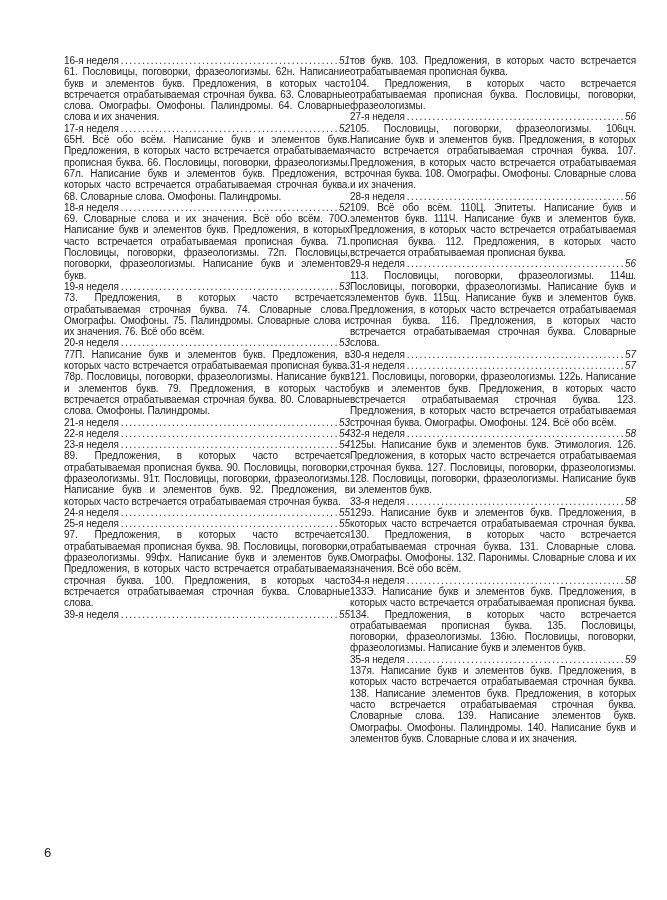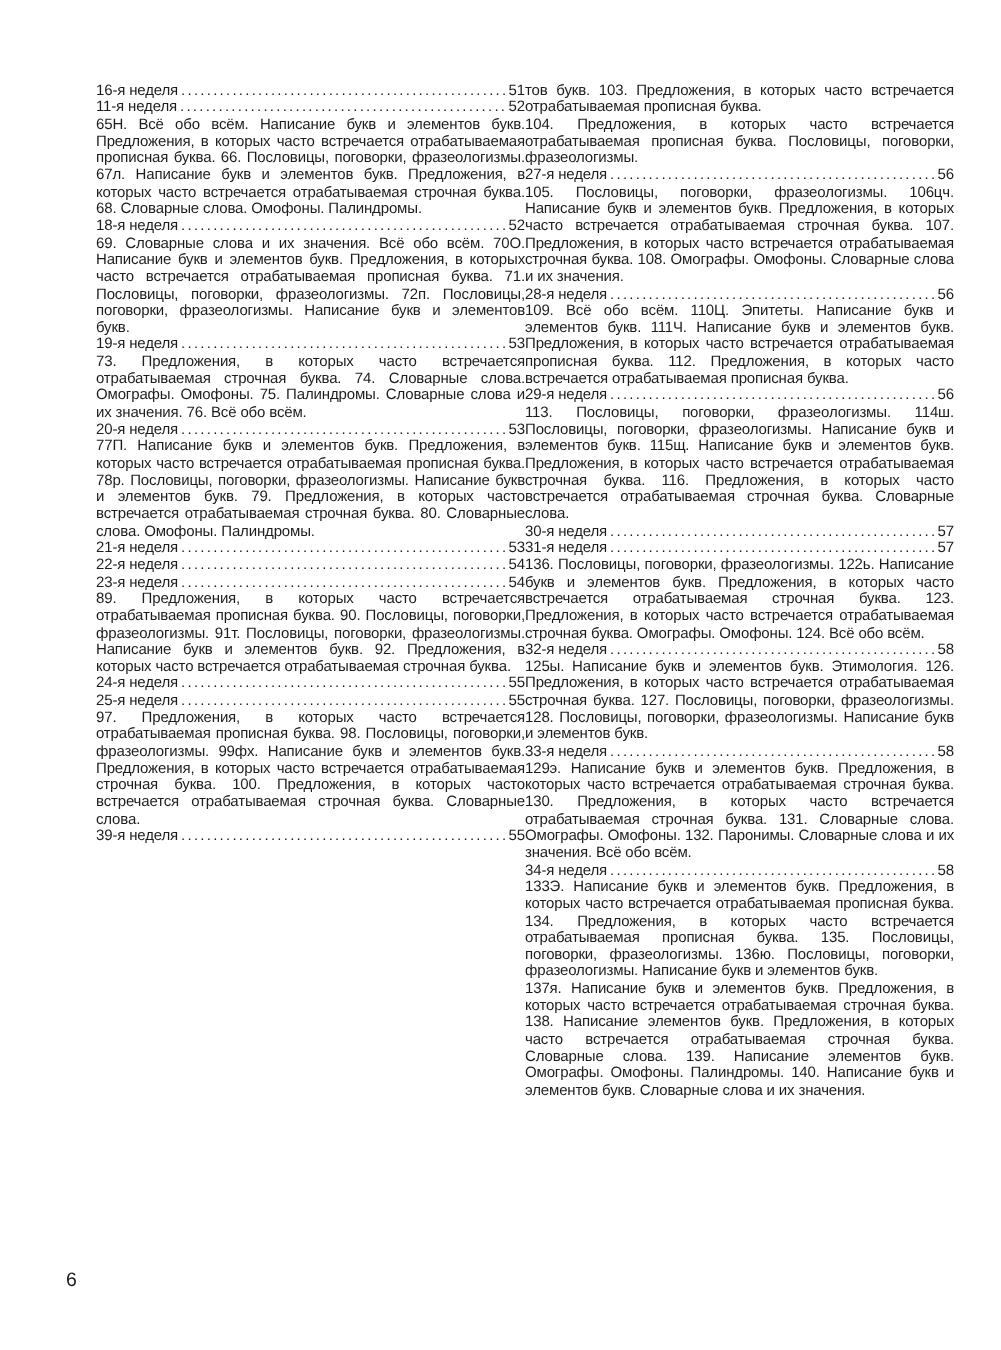--- a/index.html
+++ b/index.html
@@ -41,43 +41,44 @@
     flex: 1;
     overflow: hidden;
     white-space: nowrap;
     margin: 0 2px;
     color: #1d1d1d;
   }
   .toc-dots::after {
     content: "..........................................................................................................................";
     letter-spacing: 1.5px;
   }
-  .toc-page { white-space: nowrap; }
+  .toc-page { white-space: nowrap; font-style: italic; }
   .toc-body { margin: 0; }
   .page-number {
     position: absolute;
     left: 44px;
     top: 845px;
     font-size: 13px;
     color: #1d1d1d;
   }
 </style>
 </head>
 <body>
 
 <div class="page">
   <div class="toc-columns">
     <div class="toc-column">
         <div class="toc-heading">
           <span class="toc-title">16-я неделя</span>
           <span class="toc-dots"></span>
           <span class="toc-page">51</span>
         </div>
+        <p class="toc-body">61. Пословицы, поговорки, фразеологизмы. 62н. Написание букв и элементов букв. Предложения, в которых часто встречается отрабатываемая строчная буква. 63. Словарные слова. Омографы. Омофоны. Палиндромы. 64. Словарные слова и их значения.</p>
         <div class="toc-heading">
-          <span class="toc-title">11-я неделя</span>
+          <span class="toc-title">17-я неделя</span>
           <span class="toc-dots"></span>
           <span class="toc-page">52</span>
         </div>
         <p class="toc-body">65Н. Всё обо всём. Написание букв и элементов букв. Предложения, в которых часто встречается отрабатываемая прописная буква. 66. Пословицы, поговорки, фразеологизмы. 67л. Написание букв и элементов букв. Предложения, в которых часто встречается отрабатываемая строчная буква. 68. Словарные слова. Омофоны. Палиндромы.</p>
         <div class="toc-heading">
           <span class="toc-title">18-я неделя</span>
           <span class="toc-dots"></span>
           <span class="toc-page">52</span>
         </div>
         <p class="toc-body">69. Словарные слова и их значения. Всё обо всём. 70О. Написание букв и элементов букв. Предложения, в которых часто встречается отрабатываемая прописная буква. 71. Пословицы, поговорки, фразеологизмы. 72п. Пословицы, поговорки, фразеологизмы. Написание букв и элементов букв.</p>
@@ -150,36 +151,41 @@
         <div class="toc-heading">
           <span class="toc-title">30-я неделя</span>
           <span class="toc-dots"></span>
           <span class="toc-page">57</span>
         </div>
         <div class="toc-heading">
           <span class="toc-title">31-я неделя</span>
           <span class="toc-dots"></span>
           <span class="toc-page">57</span>
         </div>
-        <p class="toc-body">136. Пословицы, поговорки, фразеологизмы. 122ь. Написание букв и элементов букв. Предложения, в которых часто встречается отрабатываемая строчная буква. 123. Предложения, в которых часто встречается отрабатываемая строчная буква. Омографы. Омофоны. 124. Всё обо всём.</p>
+        <p class="toc-body">121. Пословицы, поговорки, фразеологизмы. 122ь. Написание букв и элементов букв. Предложения, в которых часто встречается отрабатываемая строчная буква. 123. Предложения, в которых часто встречается отрабатываемая строчная буква. Омографы. Омофоны. 124. Всё обо всём.</p>
         <div class="toc-heading">
           <span class="toc-title">32-я неделя</span>
           <span class="toc-dots"></span>
           <span class="toc-page">58</span>
         </div>
         <p class="toc-body">125ы. Написание букв и элементов букв. Этимология. 126. Предложения, в которых часто встречается отрабатываемая строчная буква. 127. Пословицы, поговорки, фразеологизмы. 128. Пословицы, поговорки, фразеологизмы. Написание букв и элементов букв.</p>
         <div class="toc-heading">
           <span class="toc-title">33-я неделя</span>
           <span class="toc-dots"></span>
           <span class="toc-page">58</span>
         </div>
         <p class="toc-body">129э. Написание букв и элементов букв. Предложения, в которых часто встречается отрабатываемая строчная буква. 130. Предложения, в которых часто встречается отрабатываемая строчная буква. 131. Словарные слова. Омографы. Омофоны. 132. Паронимы. Словарные слова и их значения. Всё обо всём.</p>
         <div class="toc-heading">
           <span class="toc-title">34-я неделя</span>
           <span class="toc-dots"></span>
           <span class="toc-page">58</span>
         </div>
         <p class="toc-body">133Э. Написание букв и элементов букв. Предложения, в которых часто встречается отрабатываемая прописная буква. 134. Предложения, в которых часто встречается отрабатываемая прописная буква. 135. Пословицы, поговорки, фразеологизмы. 136ю. Пословицы, поговорки, фразеологизмы. Написание букв и элементов букв.</p>
+        <div class="toc-heading">
+          <span class="toc-title">35-я неделя</span>
+          <span class="toc-dots"></span>
+          <span class="toc-page">59</span>
+        </div>
         <p class="toc-body">137я. Написание букв и элементов букв. Предложения, в которых часто встречается отрабатываемая строчная буква. 138. Написание элементов букв. Предложения, в которых часто встречается отрабатываемая строчная буква. Словарные слова. 139. Написание элементов букв. Омографы. Омофоны. Палиндромы. 140. Написание букв и элементов букв. Словарные слова и их значения.</p>
       </div>
   </div>
   <div class="page-number">6</div>
 </div>
 
 </body></html>

